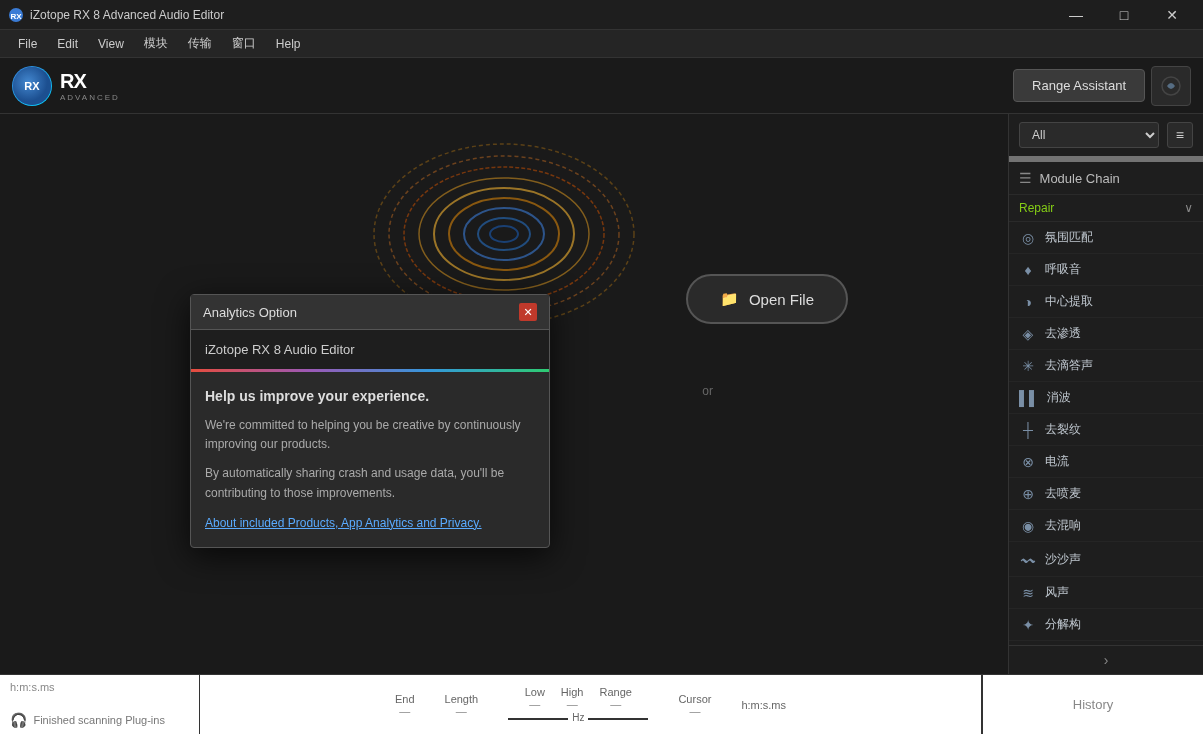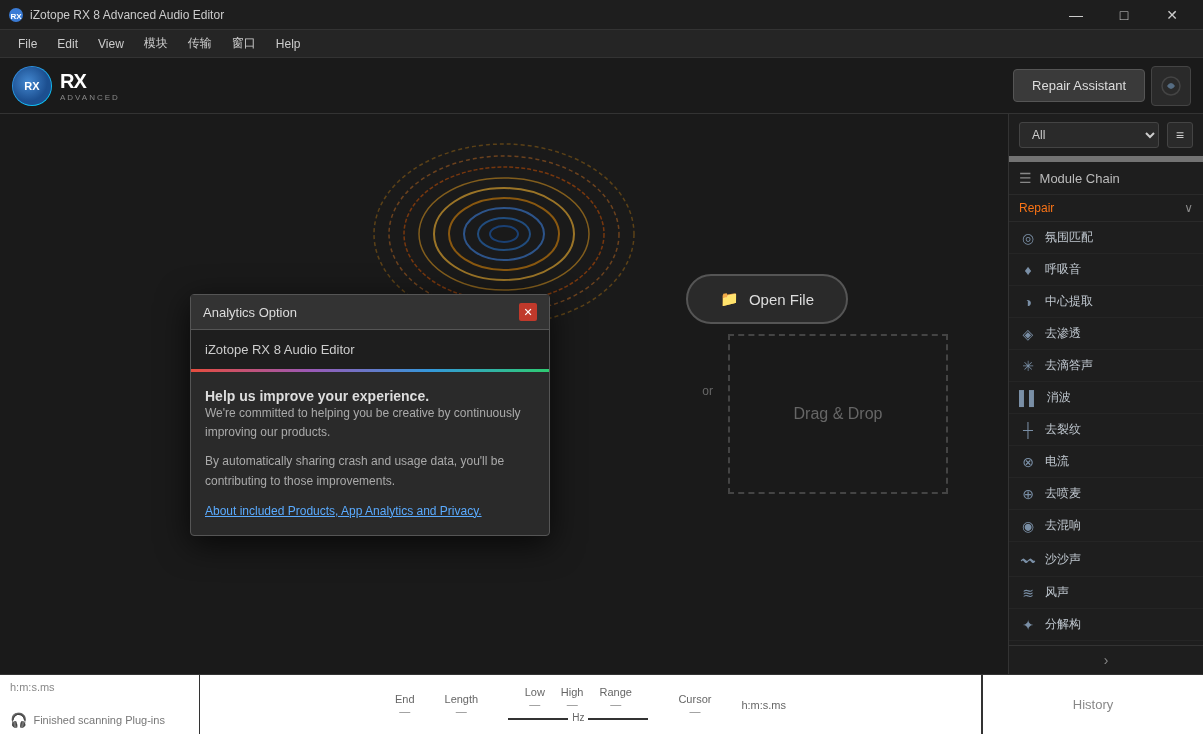--- a/index.html
+++ b/index.html
@@ -240,21 +240,21 @@
       border-bottom: 3px solid;
       border-image: linear-gradient(to right, #e74c3c, #9b59b6, #3498db, #2ecc71) 1;
     }
     .dialog-content {
       padding: 16px 14px;
     }
     .dialog-heading {
       font-size: 14px;
       font-weight: bold;
       color: #ddd;
-      margin-bottom: 0;
+      margin-bottom: 12px;
     }
     .dialog-text {
       font-size: 12px;
       color: #aaa;
       line-height: 1.6;
       margin-bottom: 10px;
     }
     .dialog-link {
       font-size: 12px;
       color: #5aabff;
@@ -336,21 +336,21 @@
     }
     .repair-dropdown-row {
       padding: 6px 10px;
       display: flex;
       align-items: center;
       justify-content: space-between;
       border-bottom: 1px solid #2a2a2a;
     }
     .repair-label {
       font-size: 12px;
-      color: #f97316;
+      color: #84cc16;
     }
     .repair-chevron {
       color: #888;
       font-size: 12px;
     }
     .module-list {
       flex: 1;
       overflow-y: auto;
     }
     .module-item {
@@ -527,21 +527,21 @@
         </defs>
         <text x="20" y="24" text-anchor="middle" fill="white" font-size="11" font-weight="bold" font-family="Arial">RX</text>
       </svg>
     </div>
     <div>
       <div style="font-size:20px;font-weight:bold;color:#fff;letter-spacing:-1px;">RX</div>
       <div style="font-size:8px;color:#888;letter-spacing:2px;">ADVANCED</div>
     </div>
   </div>
   <div class="toolbar-spacer"></div>
-  <button class="repair-assistant-btn">Repair Assistant</button>
+  <button class="repair-assistant-btn">Range Assistant</button>
   <div class="toolbar-icon-btn">
     <svg width="22" height="22" viewBox="0 0 22 22">
       <circle cx="11" cy="11" r="9" fill="#2a2a2a" stroke="#444" stroke-width="1.5"></circle>
       <path d="M7 11 Q11 5 15 11 Q11 17 7 11Z" fill="#6a8aaa" opacity="0.7"></path>
     </svg>
   </div>
 </div>
 
 <div class="content-area">
 
@@ -585,23 +585,20 @@
       <div class="watermark-text">安下载 anxz.com</div>
     </div>
 
     <button class="open-file-btn">
       <span>📁</span>
       <span>Open File</span>
     </button>
 
     <div class="or-divider">or</div>
 
-    <div class="drag-drop-area">
-      <span>Drag &amp; Drop</span>
-    </div>
 
     <div class="analytics-dialog">
       <div class="dialog-header">
         <span class="dialog-title">Analytics Option</span>
         <button class="dialog-close-btn">✕</button>
       </div>
       <div class="dialog-product-bar">iZotope RX 8 Audio Editor</div>
       <div class="dialog-content">
         <div class="dialog-heading">Help us improve your experience.</div>
         <div class="dialog-text">We're committed to helping you be creative by continuously improving our products.</div>

